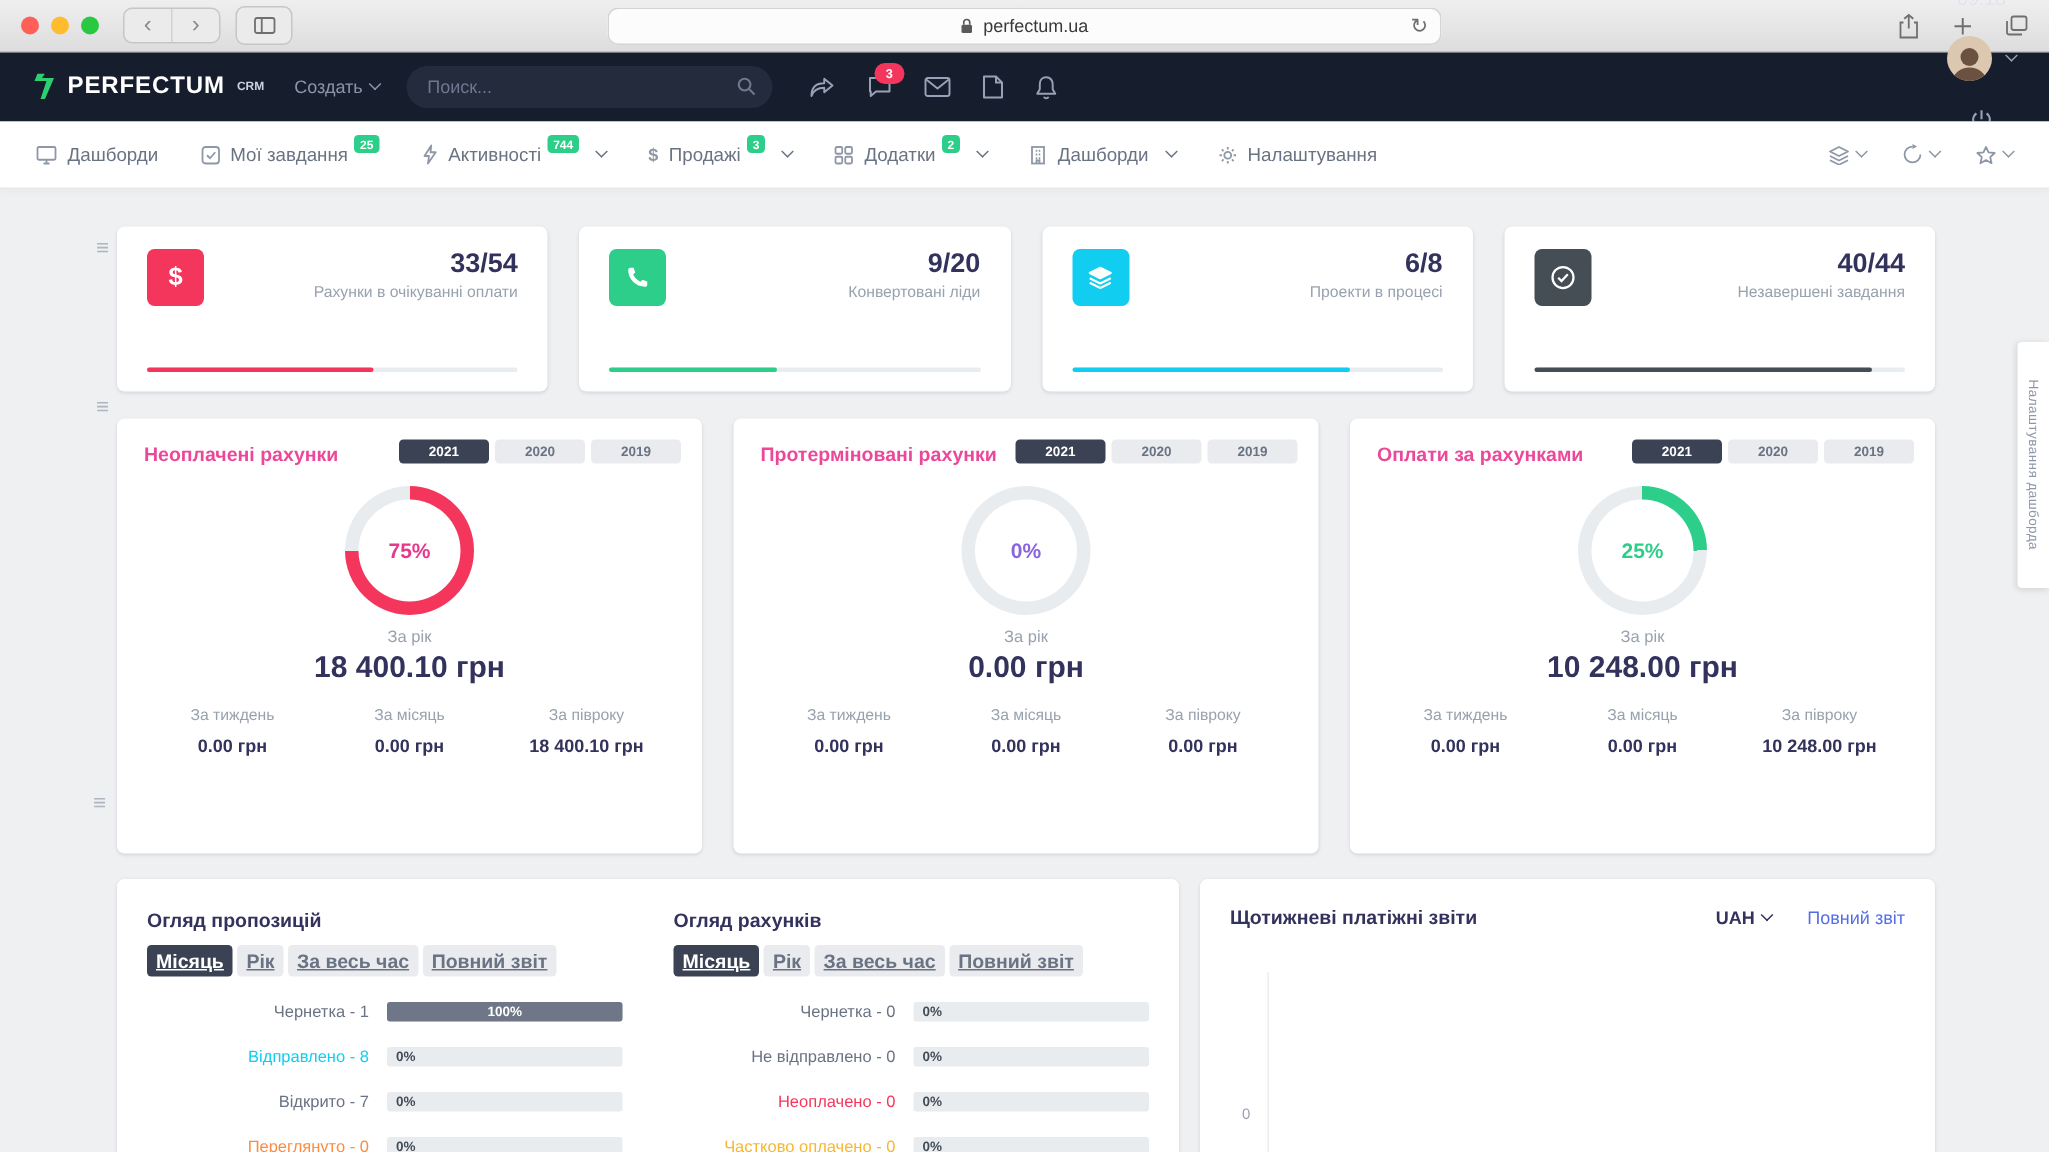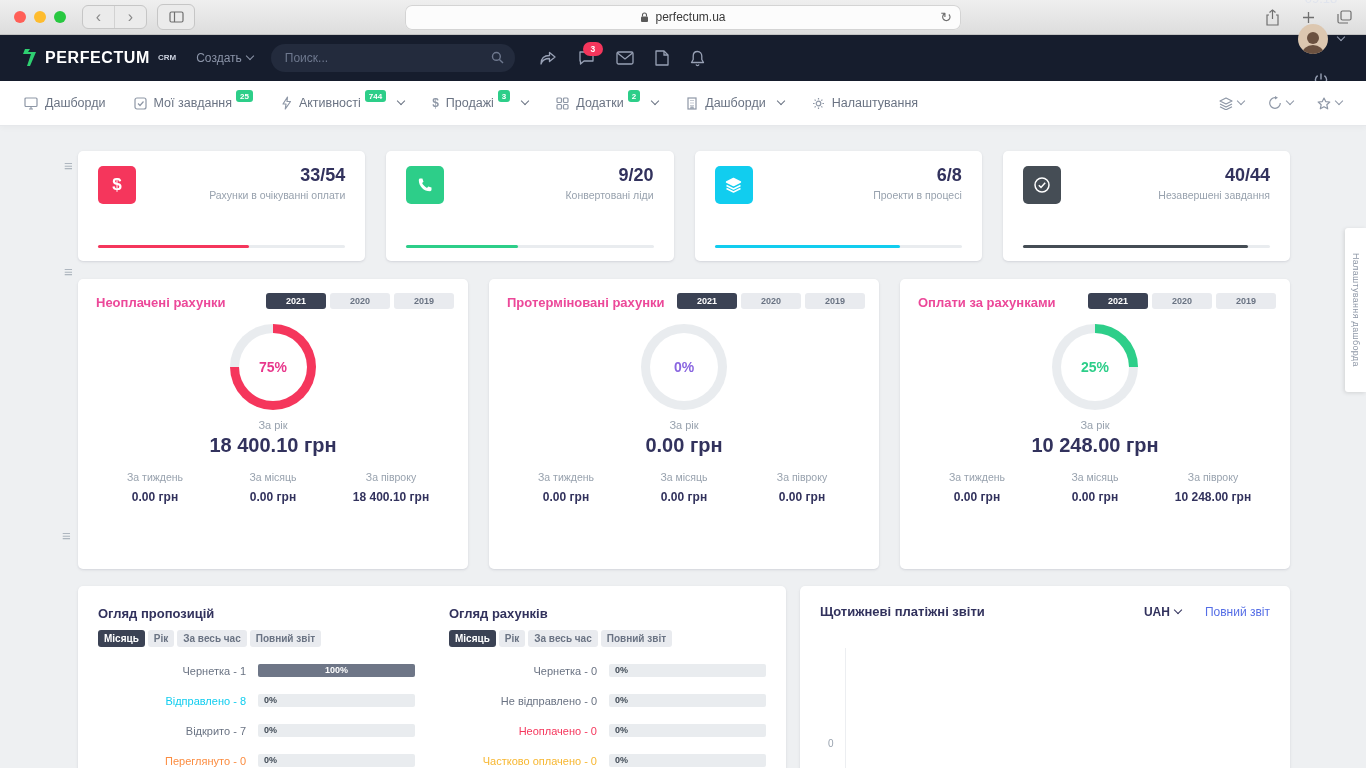--- a/index.html
+++ b/index.html
@@ -75,21 +75,21 @@
   .dtotal{text-align:center;color:#32325d;font-size:20px;font-weight:bold;margin-top:3px;}
   .bk{display:flex;margin-top:14px;}
   .bkcol{flex:1;text-align:center;}
   .bklabel{font-size:10.5px;color:#98a2ae;}
   .bkval{font-size:12px;font-weight:bold;color:#32325d;margin-top:7px;}
 
   .row-bottom{display:grid;grid-template-columns:708fr 490fr;gap:14px;margin-top:17px;align-items:start;}
   .ovcard{padding:20px;display:grid;grid-template-columns:1fr 1fr;gap:34px;min-height:330px;}
   .ovtitle{font-size:13px;font-weight:bold;color:#32325d;}
   .ovtabs{display:flex;gap:3px;margin-top:9px;}
-  .ovtab{font-size:10px;font-weight:bold;color:#6a7383;background:#e9ebef;border-radius:3px;padding:3px 6px;cursor:pointer;}
+  .ovtab{font-size:13px;font-weight:bold;color:#6a7383;background:#e9ebef;border-radius:3px;padding:3px 6px;cursor:pointer;text-decoration:underline;}
   .ovtab.active{background:#3b4254;color:#fff;}
   .ovrows{margin-top:13px;}
   .ovrow{display:flex;align-items:center;margin-top:17px;}
   .ovlabel{width:148px;text-align:right;font-size:11px;color:#6a7383;padding-right:12px;flex-shrink:0;}
   .ovbar{flex:1;height:13px;background:#e9ecef;border-radius:2px;position:relative;}
   .ovfill{position:absolute;left:0;top:0;height:13px;border-radius:2px;background:#6e7687;width:0;}
   .ovpct{position:absolute;top:0;height:13px;line-height:13px;font-size:9px;font-weight:bold;color:#424c57;left:6px;white-space:nowrap;}
   .ovpct.on-fill{left:50%;transform:translateX(-50%);color:#fff;}
 
   .wcard{padding:18px 20px;position:relative;min-height:330px;}

